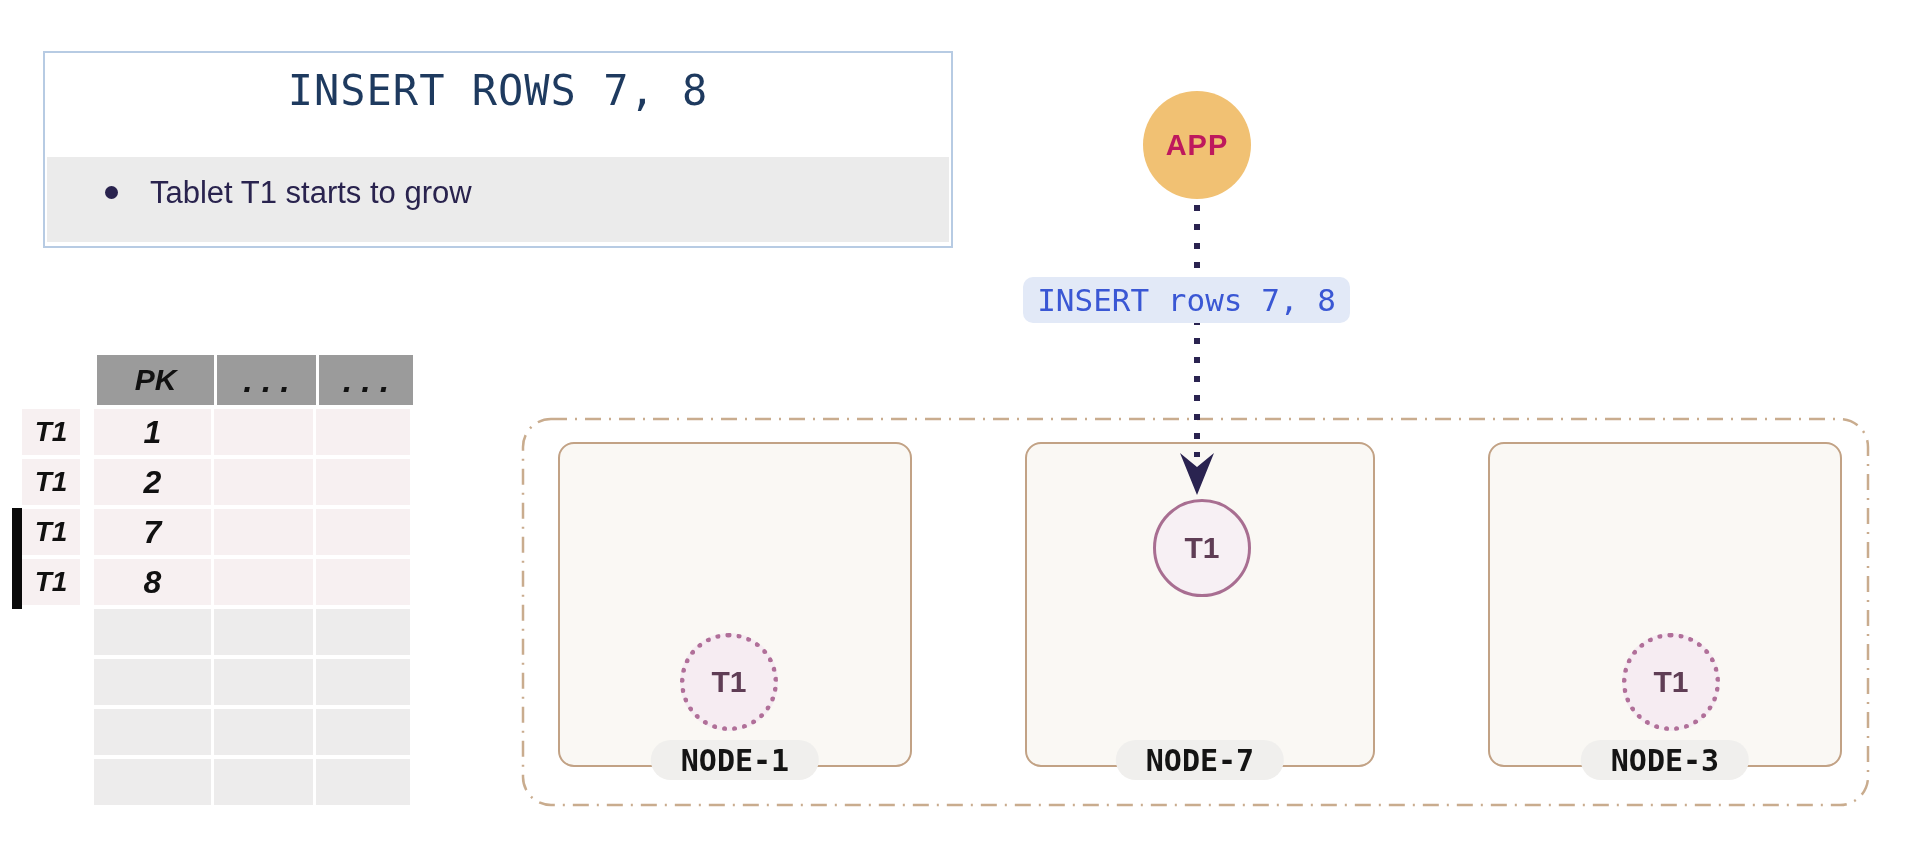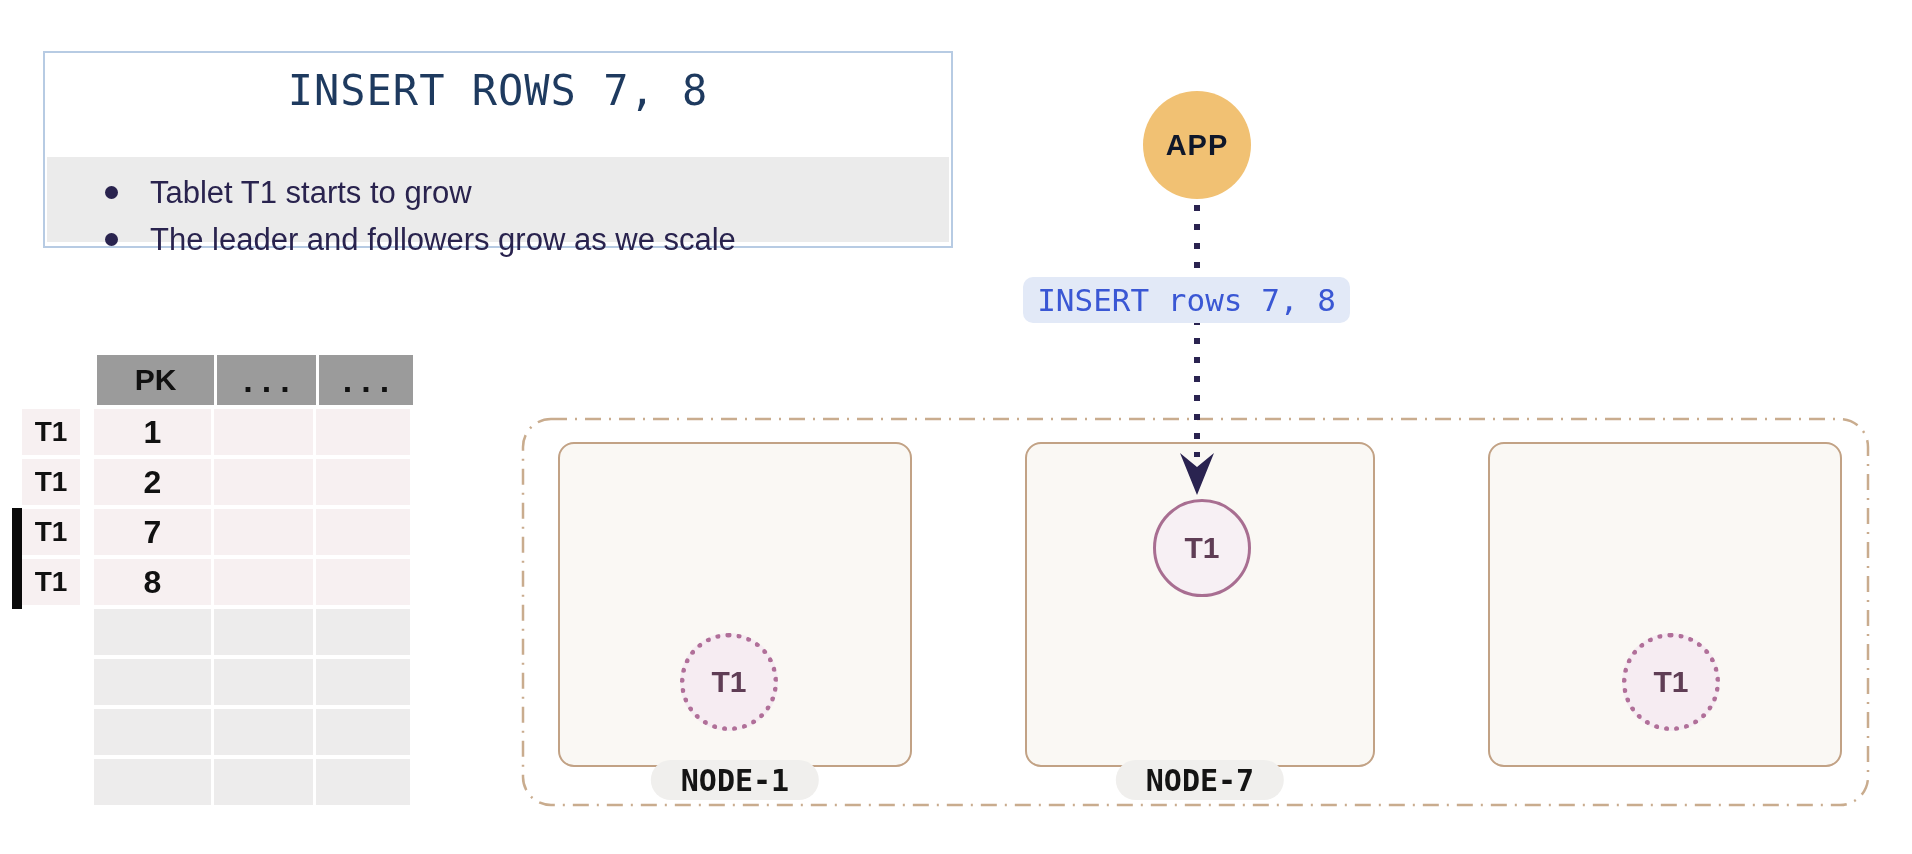--- a/index.html
+++ b/index.html
@@ -44,21 +44,21 @@
     color: #29234E;
   }
   .bullet-dot {
     width: 13px; height: 13px; border-radius: 50%;
     background: #29234E;
     margin-right: 32px;
     flex: 0 0 auto;
   }
 
   
-  .table-wrap { position: absolute; left: 22px; top: 355px; }
+  .table-wrap { position: absolute; left: 22px; top: 355px; font-style: italic; }
   .thead { display: flex; margin-left: 75px; margin-bottom: 4px; }
   .th {
     height: 50px; background: #9B9B9B;
     display: flex; align-items: center; justify-content: center;
     font-weight: bold; font-size: 30px; color: #111111;
     margin-right: 3px;
   }
   .th:last-child { margin-right: 0; }
   .col0 { width: 117px; } .col1 { width: 99px; } .col2 { width: 94px; }
   .th.dots { letter-spacing: 9px; font-size: 34px; padding-left: 9px; }
@@ -83,21 +83,21 @@
   }
   .td:last-child { margin-right: 0; }
   .trow.empty .td { background: #EDECEC; }
 
   
   .app-circle {
     position: absolute; left: 1143px; top: 91px;
     width: 108px; height: 108px; border-radius: 50%;
     background: #F1C173;
     display: flex; align-items: center; justify-content: center;
-    font-weight: bold; font-size: 29px; color: #0f172a;
+    font-weight: bold; font-size: 29px; color: #be185d;
     letter-spacing: 1px;
   }
   .arrow-svg { position: absolute; left: 1140px; top: 195px; z-index: 3; }
   .insert-pill {
     position: absolute; left: 1023px; top: 277px;
     width: 327px; height: 46px; border-radius: 10px;
     background: #E2E9F7; z-index: 4;
     display: flex; align-items: center; justify-content: center;
     font-family: "DejaVu Sans Mono", monospace;
     font-size: 31px; color: #3A57D4;
@@ -110,21 +110,21 @@
     position: absolute; top: 25px; height: 325px;
     background: #FAF8F4;
     border: 2px solid #C2A285;
     border-radius: 16px;
   }
   .node-1 { left: 37px;  width: 354px; }
   .node-2 { left: 504px; width: 350px; }
   .node-3 { left: 967px; width: 354px; }
   .node-pill {
     position: absolute; left: 50%; transform: translateX(-50%);
-    top: 316px; height: 40px; padding: 0 30px;
+    top: 296px; height: 40px; padding: 0 30px;
     background: #F0EFED; border-radius: 20px;
     display: flex; align-items: center; justify-content: center;
     font-family: "DejaVu Sans Mono", monospace;
     font-weight: bold; font-size: 30px; color: #141414;
     white-space: nowrap; z-index: 2;
   }
   .tablet {
     position: absolute;
     width: 98px; height: 98px; border-radius: 50%;
     display: flex; align-items: center; justify-content: center;
@@ -147,24 +147,20 @@
 
 <div class="canvas">
 
   <section class="info-box">
     <div class="info-title">INSERT ROWS 7, 8</div>
     <ul class="info-bullets">
       <li>
         <span class="bullet-dot"></span>
         <span>Tablet T1 starts to grow</span>
       </li>
-      <li>
-        <span class="bullet-dot"></span>
-        <span>The leader and followers grow as we scale</span>
-      </li>
     </ul>
   </section>
 
   <div class="table-wrap">
     <div class="thead">
       <div class="th col0">PK</div>
       <div class="th col1 dots">...</div>
       <div class="th col2 dots">...</div>
     </div>
 
@@ -244,16 +240,17 @@
       <div class="node-pill">NODE-1</div>
     </div>
 
     <div class="node node-2">
       <div class="tablet leader">T1</div>
       <div class="node-pill">NODE-7</div>
     </div>
 
     <div class="node node-3">
       <div class="tablet follower">T1</div>
+      <div class="node-pill">NODE-3</div>
     </div>
   </div>
 
 </div>
 
 </body></html>

